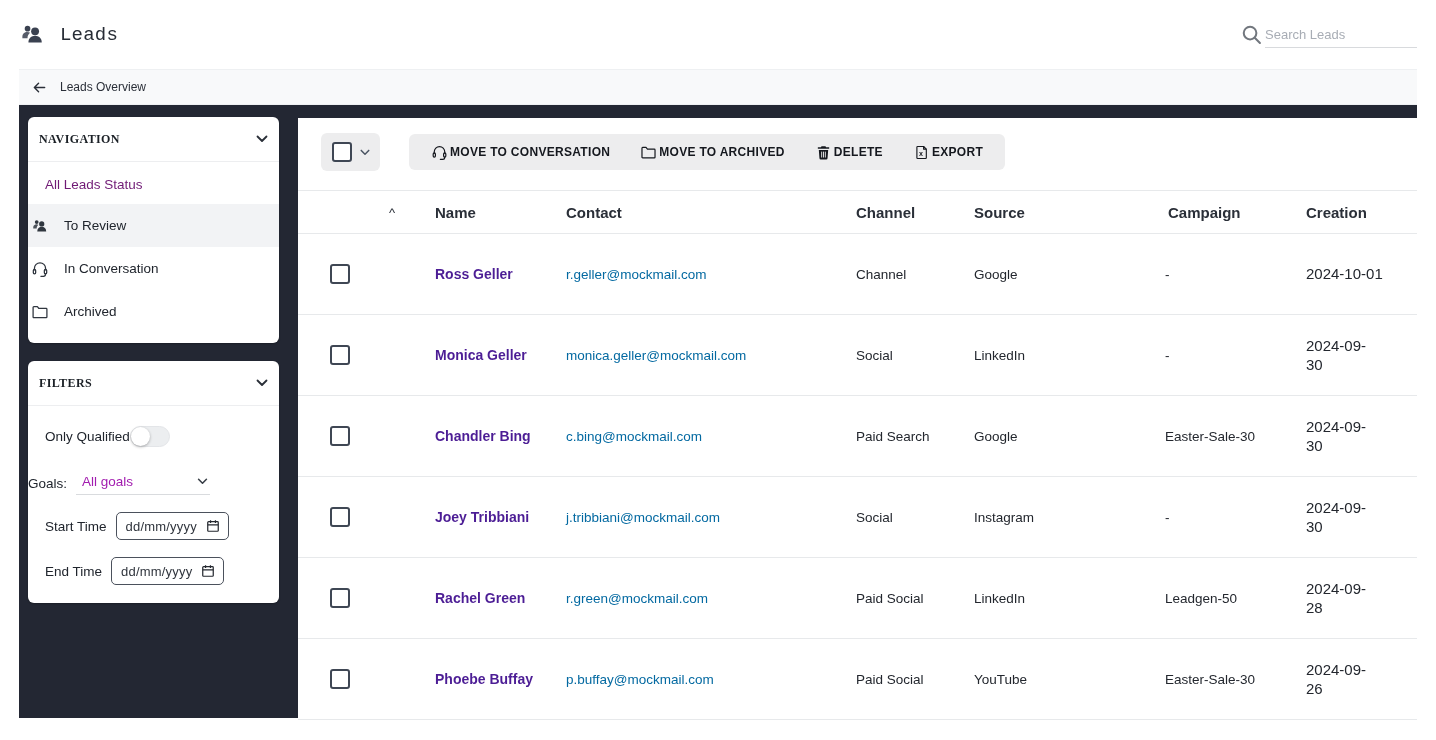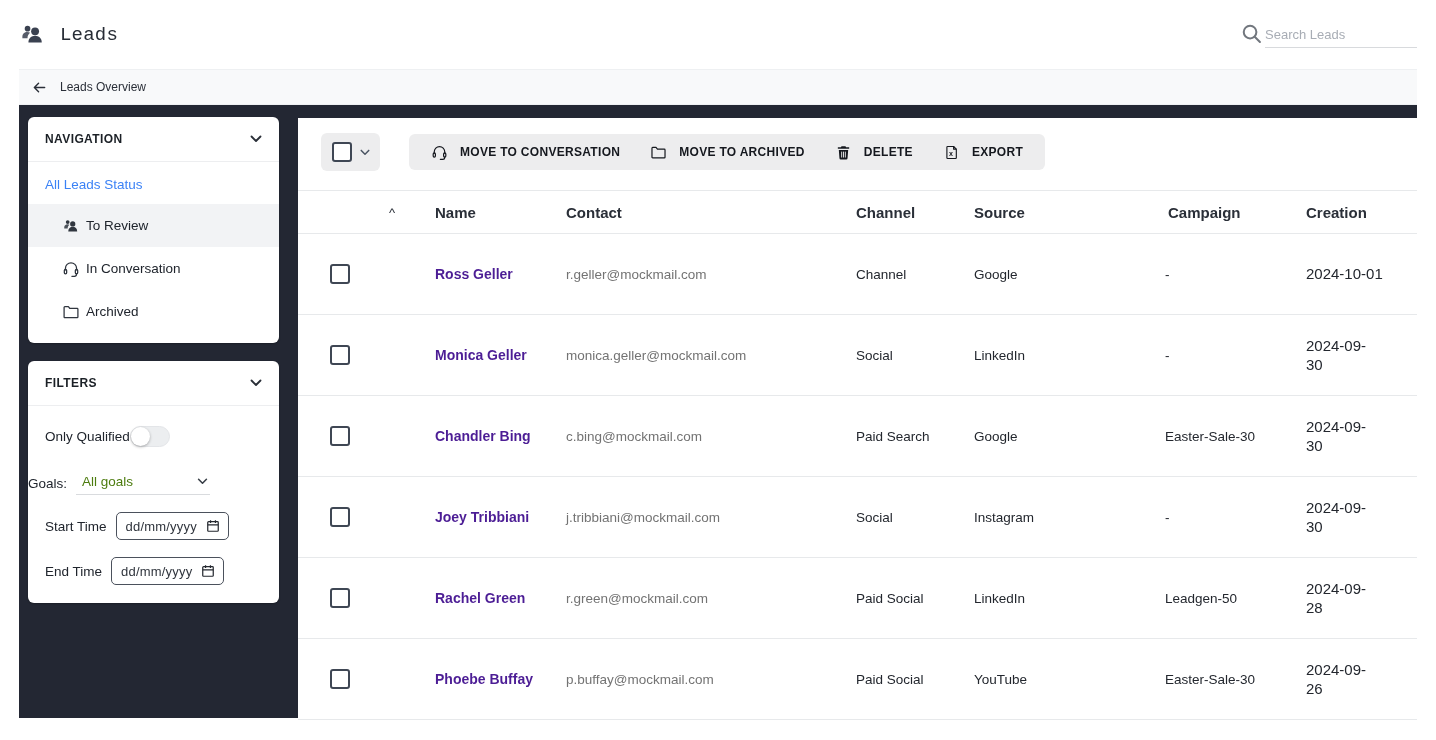--- a/index.html
+++ b/index.html
@@ -5,21 +5,21 @@
   * { margin:0; padding:0; box-sizing:border-box; }
   html,body { width:1436px; height:740px; background:#fff;
     font-family:"Liberation Sans", sans-serif; color:#23272e; overflow:hidden; }
 
   
   .app-header { height:69px; display:flex; align-items:center;
     justify-content:space-between; padding:0 19px; background:#fff; }
   .app-header-left { display:flex; align-items:center; gap:14px;font-family:Liberation Mono, monospace; }
   .app-title { font-size:19px; font-weight:500; color:#272c35; letter-spacing:.2px; }
   .leads-icon-lg { width:27px; height:27px; color:#3a4150; }
-  .search-wrap { display:flex; align-items:center; gap:2px; }
+  .search-wrap { display:flex; align-items:flex-end; gap:2px; }
   .search-icon { width:23px; height:23px; margin-bottom:2px; }
   .search-input { border:none; outline:none; border-bottom:1px solid #d8dadd;
     width:152px; height:26px; font-size:13px; color:#333; background:transparent;
     font-family:"Liberation Sans", sans-serif; }
   .search-input::placeholder { color:#a8adb5; }
 
   
   .breadcrumb-bar { margin:0 19px; height:36px; background:#f8f9fa;
     border-top:1px solid #eef0f2; border-bottom:1px solid #eef0f2;
     display:flex; align-items:center; gap:13px; padding:8px 13px; }
@@ -27,83 +27,83 @@
   .breadcrumb-label { font-size:12px; color:#2a2f38; }
 
   
   .workspace { margin:0 19px; height:613px; background:#232733; display:flex; }
 
   
   .sidebar { width:279px; flex:none; padding:12px 10px 0 9px; }
   .card { background:#fff; border-radius:6px; width:251px; overflow:hidden;
     box-shadow:0 1px 2px rgba(0,0,0,.25); }
   .card-header { height:45px; display:flex; align-items:center;
-    justify-content:space-between; padding:0 17px; border-bottom:1px solid #edeef0; }
+    justify-content:space-between; padding:0 11px; border-bottom:1px solid #edeef0;font-family:Liberation Serif, serif; }
   .card-title { font-size:12px; font-weight:700; letter-spacing:.4px; color:#1b2026; }
   .chev { width:12px; height:8px; color:#2a2f38; cursor:pointer; }
 
   .nav-card { padding-bottom:10px; }
-  .nav-sub { padding:15px 17px 12px; font-size:13.5px; color:#3b82f6; }
-  .nav-item { height:43px; display:flex; align-items:center; gap:6px;
-    padding:0 34px; font-size:13.5px; font-weight:500; color:#20252d; cursor:pointer; }
+  .nav-sub { padding:15px 17px 12px; font-size:13.5px; color:#701a75; }
+  .nav-item { height:43px; display:flex; align-items:center; gap:15px;
+    padding:0 3px; font-size:13.5px; font-weight:500; color:#20252d; cursor:pointer; }
   .nav-item.active { background:#f2f3f5; }
   .nav-ic { width:18px; height:18px; color:#30363f; flex:none; }
 
   .filters-card { margin-top:18px; padding-bottom:18px; }
   .f-row { display:flex; align-items:center; }
   .f-qualified { padding:20px 17px 0; gap:0; }
   .f-label { font-size:13.5px; color:#20252d; }
   .toggle { width:40px; height:21px; border-radius:11px; background:#eceef0;
     border:1px solid #e3e5e8; position:relative; cursor:pointer; flex:none; }
   .toggle-knob { width:19px; height:19px; border-radius:50%; background:#fff;
     position:absolute; left:0; top:0; box-shadow:0 1px 3px rgba(0,0,0,.3); }
   .f-goals { padding:24px 0 0; gap:9px; }
   .goals-select { width:134px; height:24px; border-bottom:1px solid #d9dbde;
     display:flex; align-items:center; justify-content:space-between;
     padding:0 2px 2px 6px; cursor:pointer; }
-  .goals-value { font-size:13.5px; color:#4d7c0f; }
+  .goals-value { font-size:13.5px; color:#a21caf; }
   .chev-sm { width:11px; height:7px; color:#3a4049; }
   .f-date { padding:17px 17px 0; gap:9px; }
   .date-input { height:28px; border:1px solid #4b515c; border-radius:5px;
     display:flex; align-items:center; gap:9px; padding:0 8px 0 9px;
     background:#fff; cursor:text; }
   .date-value { font-size:13px; color:#30353d; letter-spacing:.2px; }
   .cal-icon { width:14px; height:14px; }
 
   
   .main-panel { flex:1; background:#fff; margin-top:13px; min-width:0; }
   .toolbar { padding:15px 0 0 23px; display:flex; align-items:flex-start; gap:29px; }
   .select-all { width:59px; height:38px; background:#ededee; border-radius:6px;
     display:flex; align-items:center; justify-content:center; gap:8px; cursor:pointer; }
   .checkbox { width:20px; height:20px; background:#fff; border:2px solid #3f4754;
     border-radius:3px; cursor:pointer; }
   .chev-xs { width:10px; height:7px; color:#4b5563; }
   .actions { height:36px; margin-top:1px; background:#ededee; border-radius:6px;
     display:flex; align-items:center; padding:0 7px; }
-  .action-btn { display:flex; align-items:center; gap:12px; padding:0 15px;
+  .action-btn { display:flex; align-items:center; gap:2px; padding:0 15px;
     height:40px; cursor:pointer; background:transparent; border:none;
     font-family:"Liberation Sans", sans-serif; }
   .action-ic { width:17px; height:17px; color:#15181e; flex:none; }
   .action-label { font-size:12px; font-weight:700; letter-spacing:.3px; color:#15181e; }
 
   
   .table { margin-top:19px; }
   .tr { display:grid;
     grid-template-columns:84px 40px 144px 290px 118px 182px 145px 1fr;
     align-items:center; }
   .thead { height:44px; border-top:1px solid #e7e9eb; border-bottom:1px solid #e7e9eb;
     font-size:15px; font-weight:700; color:#2a2f38; }
   .sort-caret { font-size:13px; font-weight:400; color:#2a2f38; padding-left:7px; cursor:pointer; }
   .th-name { padding-left:13px; }
   .th-campaign { padding-left:12px; }
   .th-creation { padding-left:5px; }
   .tbody-row { height:81px; border-bottom:1px solid #e7e9eb; }
   .cell-check { display:flex; justify-content:center; }
   .cell-name { font-size:14px; font-weight:700; color:#4c1d95; padding-left:13px; }
-  .cell-contact { font-size:13.5px; color:#737373; }
+  .cell-contact { font-size:13.5px; color:#0369a1; }
   .cell-channel { font-size:13.5px; color:#23272e; }
   .cell-source { font-size:13.5px; color:#23272e; }
   .cell-campaign { font-size:13.5px; color:#23272e; padding-left:9px; }
   .cell-creation { font-size:15px; color:#23272e; padding-left:5px;
     white-space:pre-line; line-height:1.3; }
 </style>
 </head>
 <body>
 
 <svg width="0" height="0" style="position:absolute">

